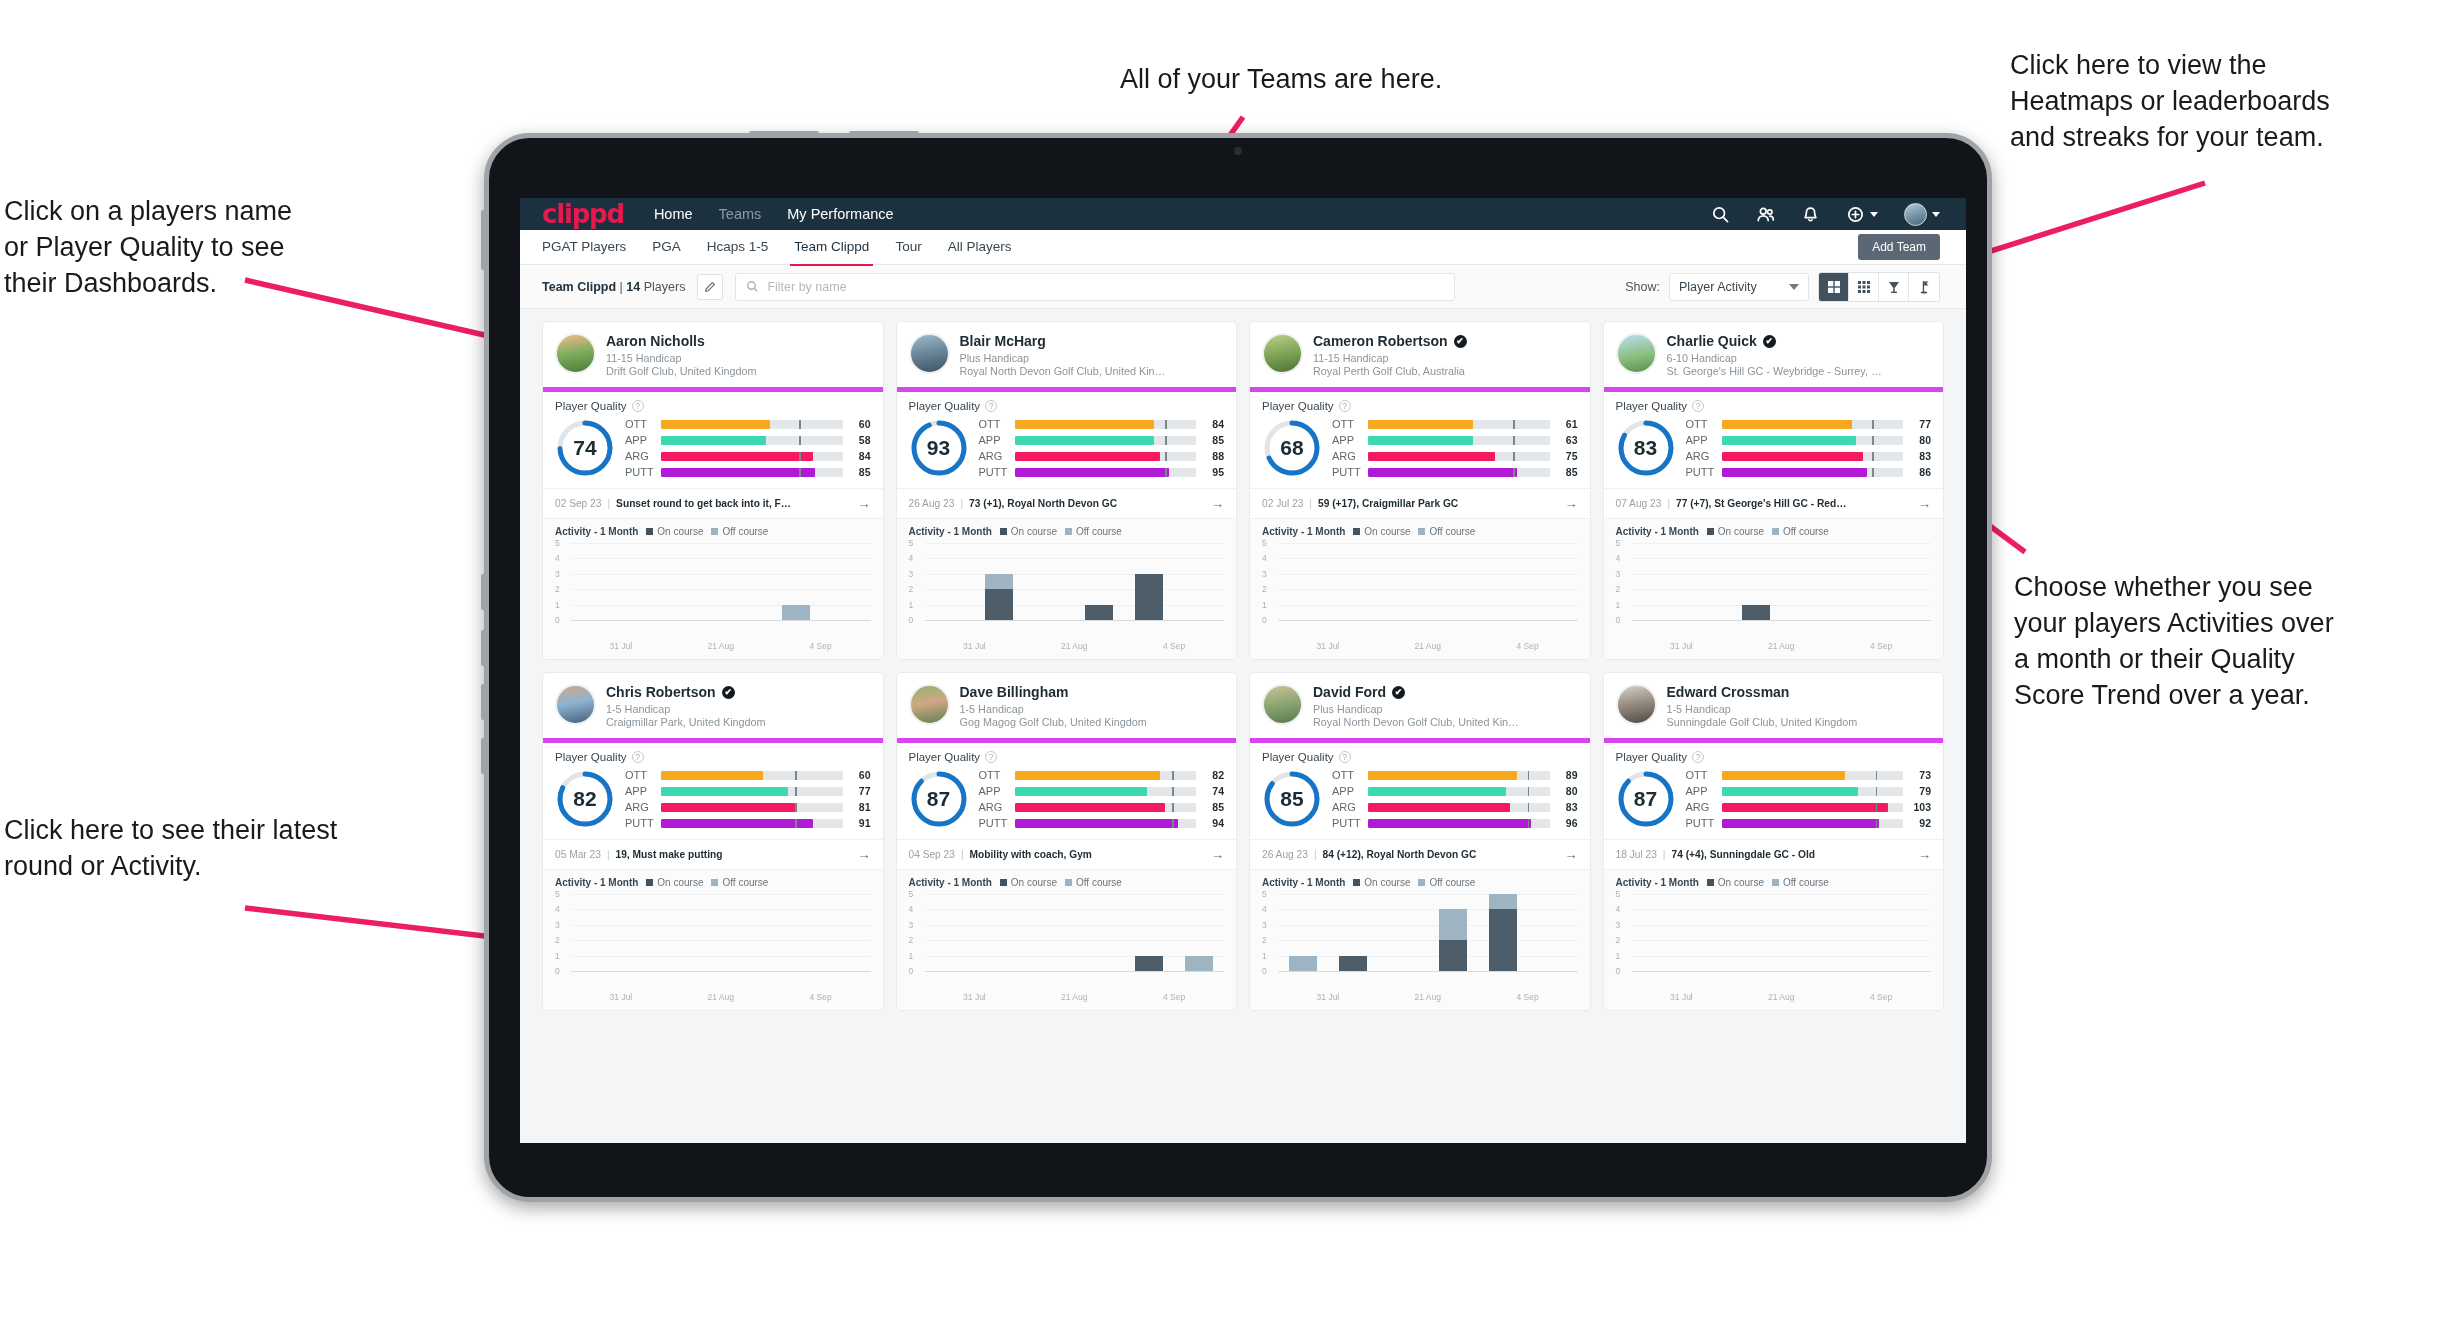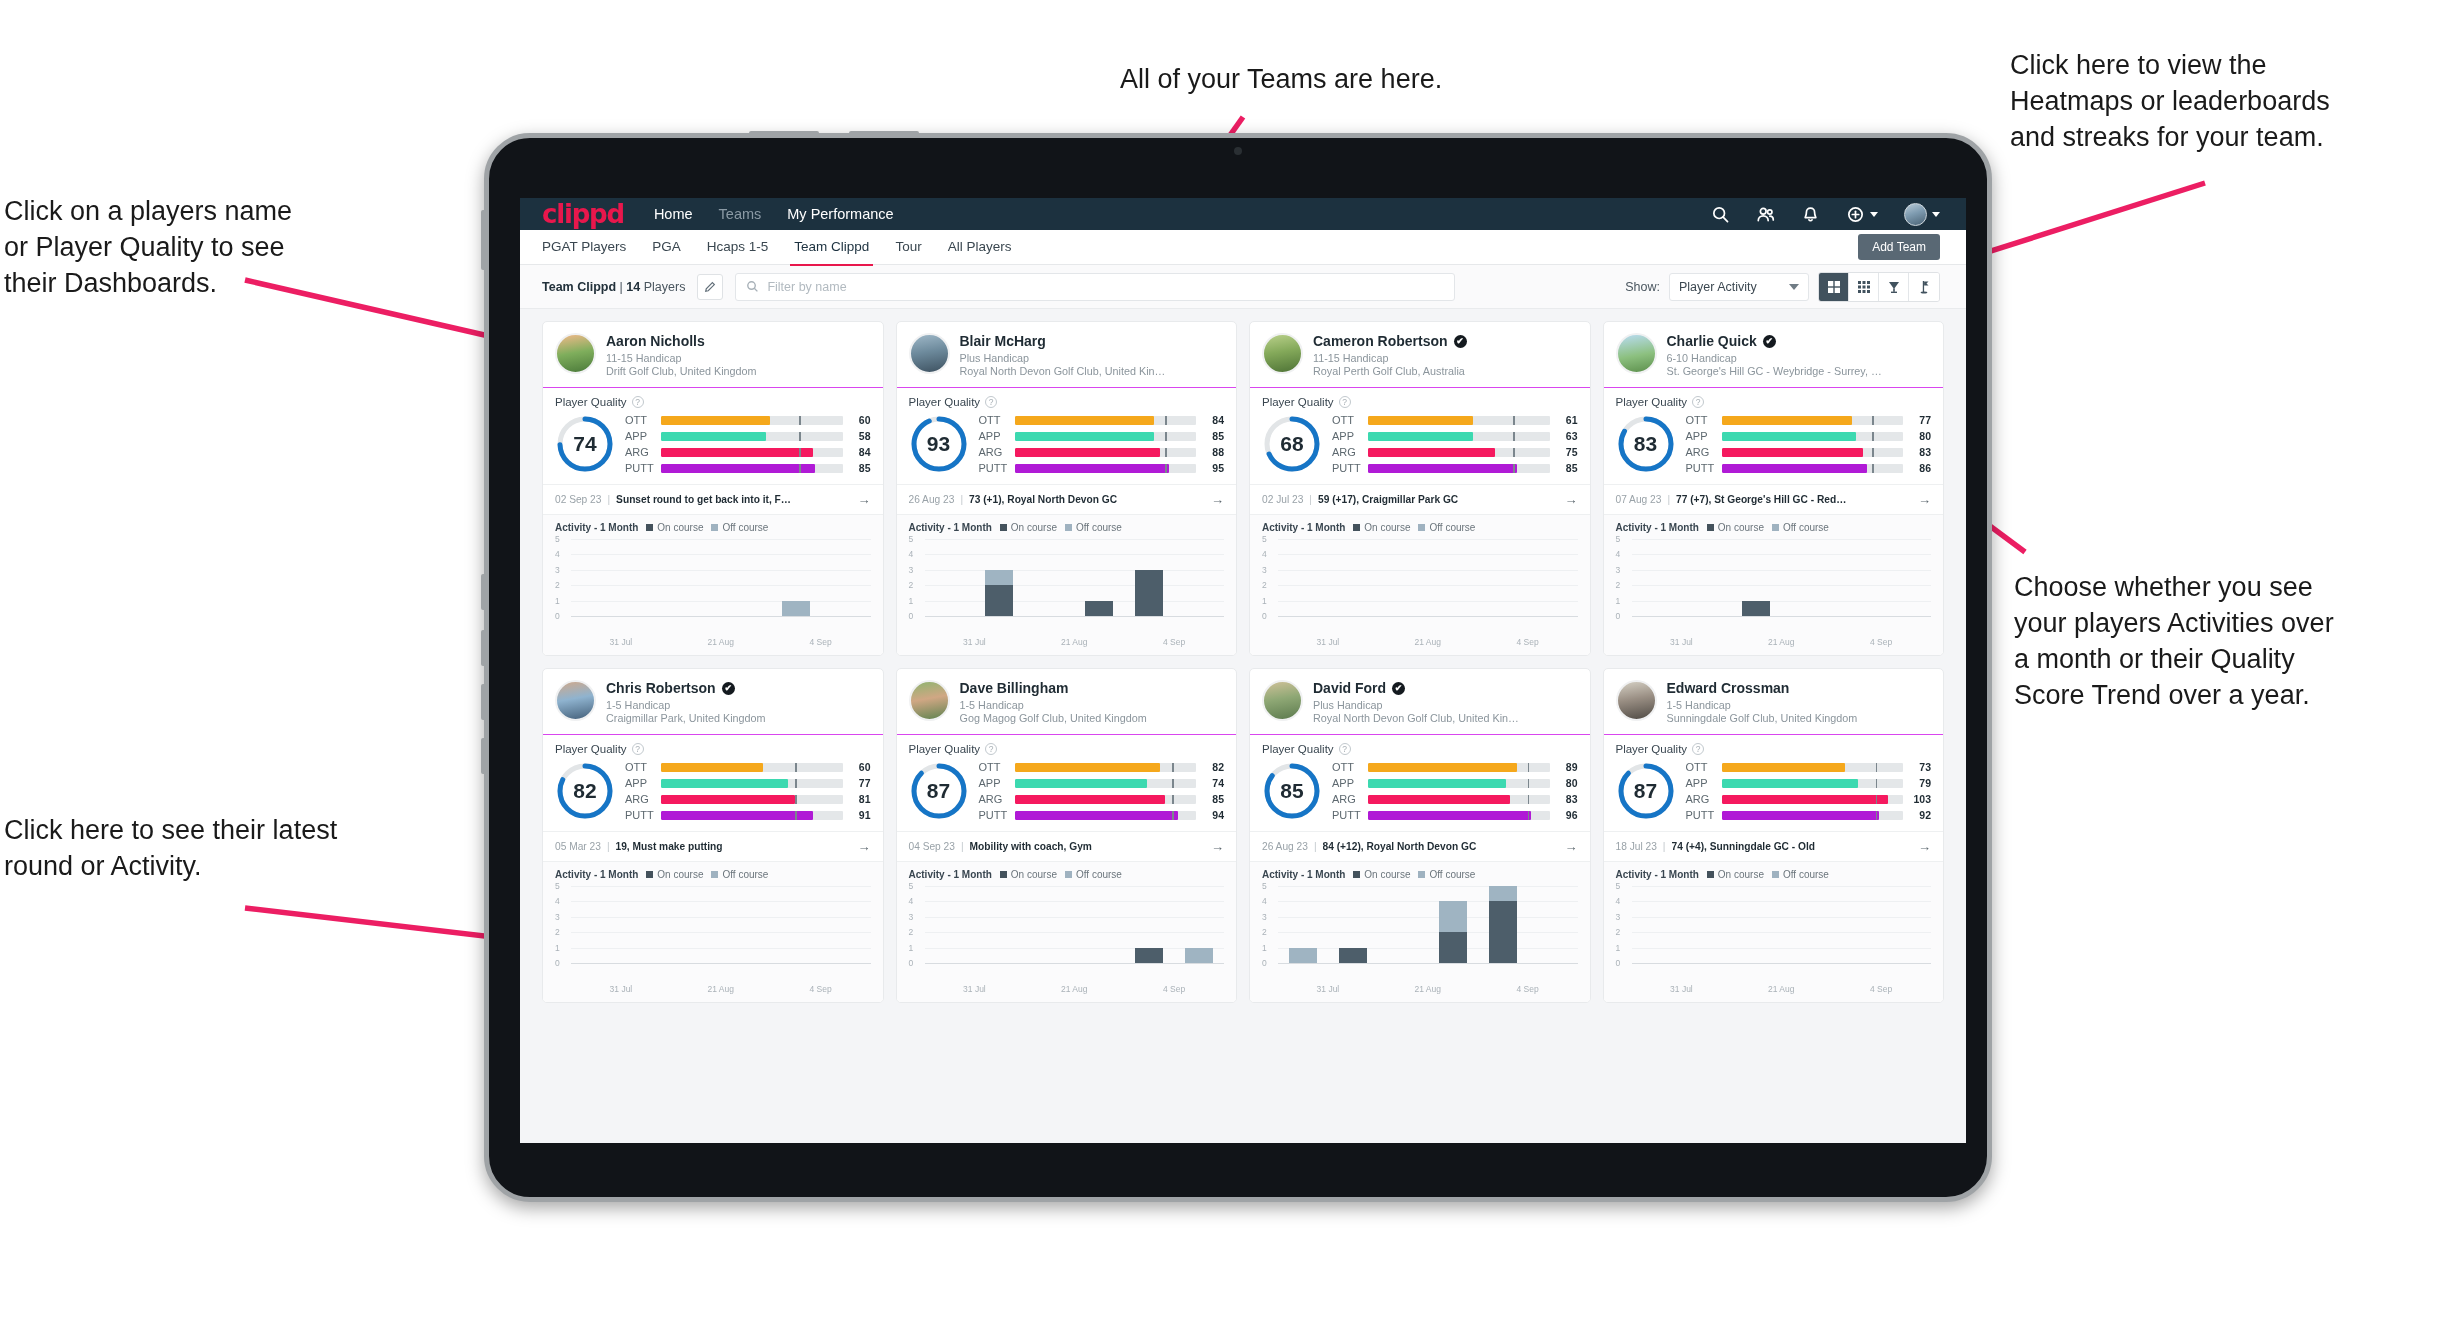--- a/index.html
+++ b/index.html
@@ -160,21 +160,21 @@
   }
   .pname { font-size: 14px; font-weight: bold; color: #1f2b33; display:flex; align-items:center; gap:6px;}
   .verified {
     width: 13px; height: 13px; border-radius: 50%; background: #141a1f;
     display: inline-flex; align-items: center; justify-content: center;
     color: #fff; font-size: 9px; line-height: 1; flex: none;
   }
   .phcap { font-size: 10.8px; color: #8b959c; margin-top: 3px; }
   .pclub { font-size: 10.8px; color: #8b959c; margin-top: 1px; white-space: nowrap; overflow:hidden; text-overflow: ellipsis; }
 
-  .pq-sec { border-top: 1px solid #d946ef; padding: 8px 12px 10px 12px; }
+  .pq-sec { border-top: 5px solid #d946ef; padding: 8px 12px 10px 12px; }
   .pq-title { font-size: 11.5px; color: #394650; display: flex; align-items: center; gap: 5px; }
   .qmark {
     width: 12px; height: 12px; border-radius: 50%; border: 1px solid #c2c9ce;
     color: #a6aeb4; font-size: 8.5px; display: inline-flex; align-items: center;
     justify-content: center; line-height: 1;
   }
   .pq-body { display: flex; align-items: center; gap: 10px; margin-top: 6px; }
   .ring { position: relative; width: 60px; height: 60px; flex: none; }
   .ring svg { transform: rotate(-90deg); display: block; }
   .ring .val {

